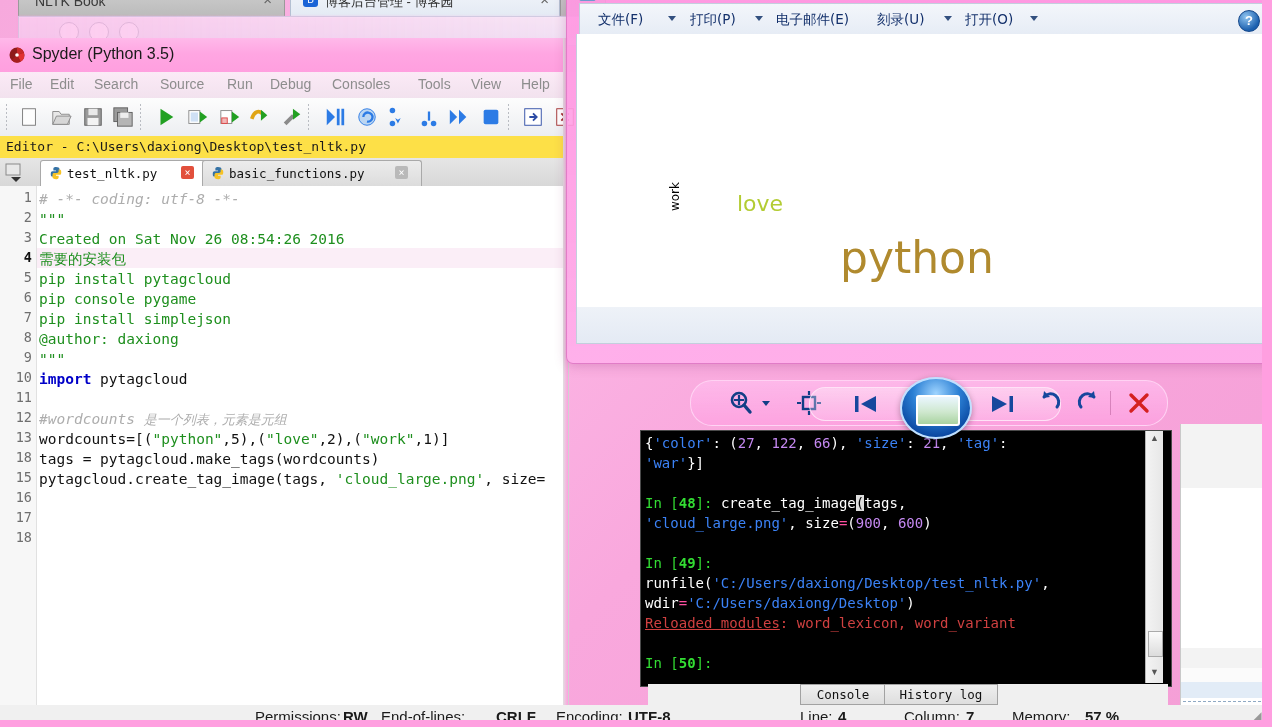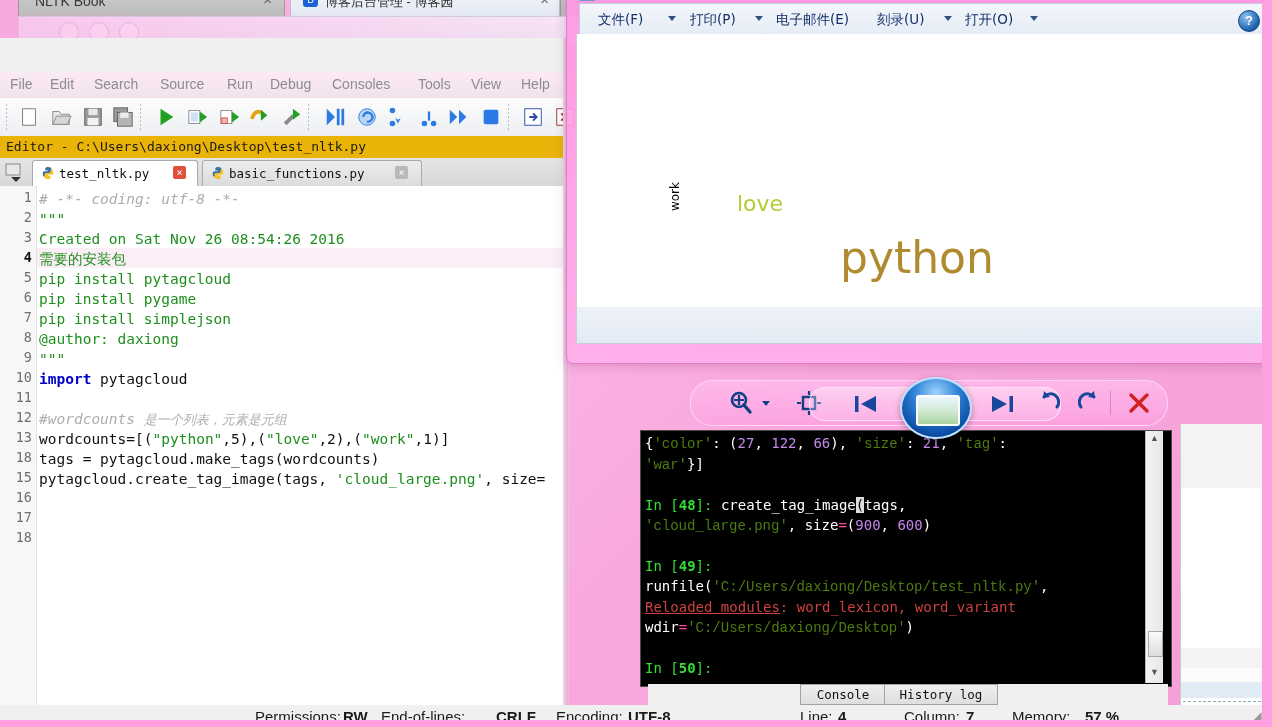--- a/index.html
+++ b/index.html
@@ -56,21 +56,21 @@
      font-family:"Liberation Sans",sans-serif;cursor:default;}
 
   
   #toolbar{left:0;top:60px;width:568px;height:38px;
      background:linear-gradient(180deg,#fdfdfd,#eceef1);border-bottom:1px solid #cfd3d8;}
   .tb-ico{position:absolute;top:8px;width:22px;height:22px;}
   .tb-sep{position:absolute;top:6px;width:1px;height:26px;
      background:repeating-linear-gradient(180deg,#b9bcc2 0 2px,transparent 2px 4px);}
 
   
-  #ed-head{left:0;top:98px;width:568px;height:22px;background:#eab308;}
+  #ed-head{left:0;top:98px;width:568px;height:22px;background:#fde047;}
   #ed-head .t{position:absolute;left:6px;top:3px;font-size:13px;color:#1a1a1a;
      font-family:"DejaVu Sans Mono",monospace;}
 
   
   #ed-tabs{left:0;top:120px;width:568px;height:28px;
      background:linear-gradient(180deg,#e6e6e6,#d8d8d8);border-bottom:1px solid #b7b7b7;}
   .ed-tab{position:absolute;top:2px;height:25px;border:1px solid #a9a9a9;border-bottom:none;
      border-radius:3px 3px 0 0;font-family:"DejaVu Sans Mono",monospace;font-size:12.5px;color:#111;}
   .ed-tab.active{background:#fff;}
   .ed-tab.idle{background:linear-gradient(180deg,#ececec,#dcdcdc);}
@@ -105,21 +105,21 @@
 
   
   #statusbar{left:0;top:705px;width:1272px;height:22px;background:#f0f0f0;}
   .sb-item{position:absolute;top:3px;font-size:15px;color:#1a1a1a;font-family:"Liberation Sans",sans-serif;}
 
   
   #console-wrap{left:640px;top:430px;width:530px;height:255px;background:#000;border:1px solid #4a4a4a;}
   #console{position:absolute;left:4px;top:2px;width:500px;height:248px;overflow:hidden;
      font-family:"DejaVu Sans Mono",monospace;font-size:14px;line-height:20px;color:#ddd;}
   .cw{color:#ffffff;}
-  .cy{color:#4d7c0f;font-family:Liberation Mono, monospace;}
+  .cy{color:#3b82f6;}
   .cg{color:#33dd33;}
   .cgb{color:#33dd33;font-weight:bold;}
   .cr{color:#cf4040;}
   .cru{color:#cf4040;text-decoration:underline;}
   .cp{color:#c488f0;}
   .cpk{color:#ff4fa0;}
   .caret{background:#ddd;color:#000;}
   #con-vsb{position:absolute;left:504px;top:0;width:17px;height:252px;
      background:linear-gradient(90deg,#f3f3f3,#e7e7e7);border-left:1px solid #b6b6b6;}
   #con-vsb .a{position:absolute;left:2px;width:13px;height:13px;font-size:9px;text-align:center;color:#555;}
@@ -204,20 +204,30 @@
 <div class="abs" id="bgwin-c"></div>
 <div class="abs" id="bg-toolbar">
   <span class="circ" style="left:40px;"></span>
   <span class="circ" style="left:70px;"></span>
   <span class="circ" style="left:100px;"></span>
 </div>
 <div class="abs" id="bg-blur"></div>
 
 <div class="abs" id="spyder">
 
+  <div class="abs" id="spyder-title">
+    <svg class="logo" viewBox="0 0 24 24">
+      <circle cx="12" cy="12" r="10" fill="#8e1b1b"></circle>
+      <path d="M12 2 A10 10 0 0 1 21 9 L12 12 Z" fill="#c92a2a"></path>
+      <path d="M21 9 A10 10 0 0 1 17 21 L12 12 Z" fill="#e03131"></path>
+      <path d="M17 21 A10 10 0 0 1 5 19 L12 12 Z" fill="#a61e1e"></path>
+      <circle cx="12" cy="12" r="2.4" fill="#fff"></circle>
+    </svg>
+    <span class="t">Spyder (Python 3.5)</span>
+  </div>
 
   <div class="abs" id="menubar">
     <span class="mi" style="left:10px;">File</span>
     <span class="mi" style="left:50px;">Edit</span>
     <span class="mi" style="left:94px;">Search</span>
     <span class="mi" style="left:160px;">Source</span>
     <span class="mi" style="left:227px;">Run</span>
     <span class="mi" style="left:270px;">Debug</span>
     <span class="mi" style="left:332px;">Consoles</span>
     <span class="mi" style="left:418px;">Tools</span>
@@ -310,21 +320,21 @@
   <div class="abs" id="ed-head">
     <span class="t">Editor - C:\Users\daxiong\Desktop\test_nltk.py</span>
   </div>
 
   <div class="abs" id="ed-tabs">
     <svg id="tab-browse" viewBox="0 0 26 23">
       <rect x="4" y="3" width="14" height="11" fill="#e8e8e8" stroke="#8a8a8a"></rect>
       <path d="M9 16l5 5 5-5z" fill="#333"></path>
       </svg>
 
-    <div class="ed-tab active" style="left:32px;width:164px;">
+    <div class="ed-tab active" style="left:40px;width:164px;">
       <svg class="pyi" viewBox="0 0 16 16">
         <path d="M8 1c-3 0-3 1.5-3 2.5V5h3v1H4C2.5 6 2 7 2 9s.5 3 2 3h1v-2c0-1.2.8-2 2-2h3c1 0 2-.6 2-2V3.5C12 2 10.5 1 8 1z" fill="#3572a5"></path>
         <path d="M8 15c3 0 3-1.5 3-2.5V11H8v-1h4c1.5 0 2-1 2-3s-.5-3-2-3h-1v2c0 1.2-.8 2-2 2H6c-1 0-2 .6-2 2v2.5C4 14 5.5 15 8 15z" fill="#f7c325"></path>
         </svg>
       <span class="lbl">test_nltk.py</span>
       <span class="cls red" style="left:140px;">×</span>
     </div>
 
     <div class="ed-tab idle" style="left:202px;width:218px;">
       <svg class="pyi" viewBox="0 0 16 16">
@@ -357,21 +367,21 @@
         <span class="ln" style="top: 303px;">16</span>
         <span class="ln" style="top: 323px;">17</span>
         <span class="ln" style="top: 343px;">18</span>
       </div>
     <div id="code-lines">
         <div class="cline" style="top: 3px;"><span class="cm"># -*- coding: utf-8 -*-</span></div>
         <div class="cline" style="top: 23px;"><span class="str">"""</span></div>
         <div class="cline" style="top: 43px;"><span class="str">Created on Sat Nov 26 08:54:26 2016</span></div>
         <div class="cline" style="top: 63px;"><span class="cjk">需要的安装包</span></div>
         <div class="cline" style="top: 83px;"><span class="str">pip install pytagcloud</span></div>
-        <div class="cline" style="top: 103px;"><span class="str">pip install pygame</span></div>
+        <div class="cline" style="top: 103px;"><span class="str">pip console pygame</span></div>
         <div class="cline" style="top: 123px;"><span class="str">pip install simplejson</span></div>
         <div class="cline" style="top: 143px;"><span class="str">@author: daxiong</span></div>
         <div class="cline" style="top: 163px;"><span class="str">"""</span></div>
         <div class="cline" style="top: 183px;"><span class="kw">import</span><span class="pl"> pytagcloud</span></div>
         <div class="cline" style="top: 203px;"></div>
         <div class="cline" style="top: 223px;"><span class="cm">#wordcounts </span><span class="cjkcm">是一个列表，元素是元组</span></div>
         <div class="cline" style="top: 243px;"><span class="pl">wordcounts=[(</span><span class="str">"python"</span><span class="pl">,5),(</span><span class="str">"love"</span><span class="pl">,2),(</span><span class="str">"work"</span><span class="pl">,1)]</span></div>
         <div class="cline" style="top: 263px;"><span class="pl">tags = pytagcloud.make_tags(wordcounts)</span></div>
         <div class="cline" style="top: 283px;"><span class="pl">pytagcloud.create_tag_image(tags, </span><span class="str">'cloud_large.png'</span><span class="pl">, size=</span></div>
         <div class="cline" style="top: 303px;"></div>
@@ -393,22 +403,22 @@
 <div class="abs" id="console-wrap">
   <div id="console">
       <div><span class="cw"> {</span><span class="cy">'color'</span><span class="cw">: (</span><span class="cp">27</span><span class="cw">, </span><span class="cp">122</span><span class="cw">, </span><span class="cp">66</span><span class="cw">), </span><span class="cy">'size'</span><span class="cw">: </span><span class="cp">21</span><span class="cw">, </span><span class="cy">'tag'</span><span class="cw">:</span></div>
       <div><span class="cy">'war'</span><span class="cw">}]</span></div>
       <div>&nbsp;</div>
       <div><span class="cg">In [</span><span class="cgb">48</span><span class="cg">]: </span><span class="cw">create_tag_image</span><span class="caret">(</span><span class="cw">tags,</span></div>
       <div><span class="cy">'cloud_large.png'</span><span class="cw">, size</span><span class="cpk">=</span><span class="cw">(</span><span class="cp">900</span><span class="cw">, </span><span class="cp">600</span><span class="cw">)</span><span class="caret"> </span></div>
       <div>&nbsp;</div>
       <div><span class="cg">In [</span><span class="cgb">49</span><span class="cg">]:</span></div>
       <div><span class="cw">runfile(</span><span class="cy">'C:/Users/daxiong/Desktop/test_nltk.py'</span><span class="cw">,</span></div>
+      <div><span class="cw">wdir</span><span class="cpk">=</span><span class="cy">'C:/Users/daxiong/Desktop'</span><span class="cw">)</span></div>
       <div><span class="cru">Reloaded modules</span><span class="cr">: word_lexicon, word_variant</span></div>
-      <div><span class="cw">wdir</span><span class="cpk">=</span><span class="cy">'C:/Users/daxiong/Desktop'</span><span class="cw">)</span></div>
       <div>&nbsp;</div>
       <div><span class="cg">In [</span><span class="cgb">50</span><span class="cg">]:</span></div>
     </div>
   <div id="con-vsb">
     <span class="a" style="top:2px;">▲</span>
     <span class="a" style="top:236px;">▼</span>
     <div class="th"></div>
   </div>
 </div>
 

